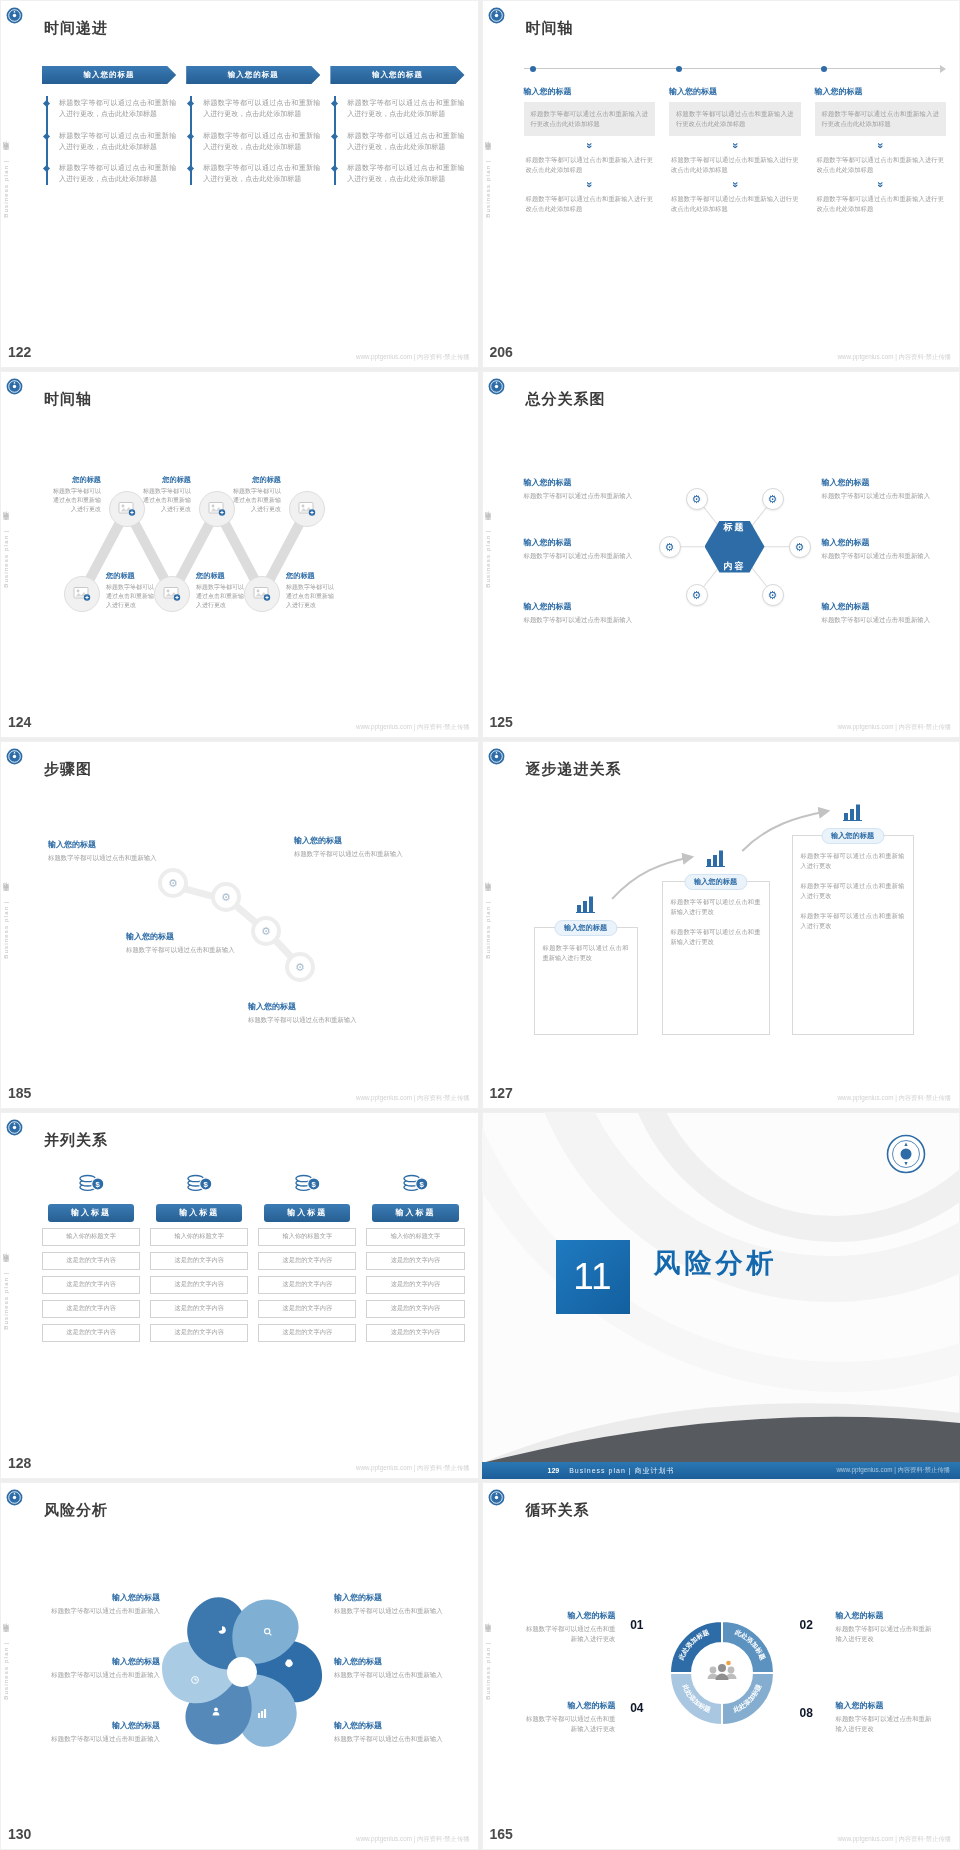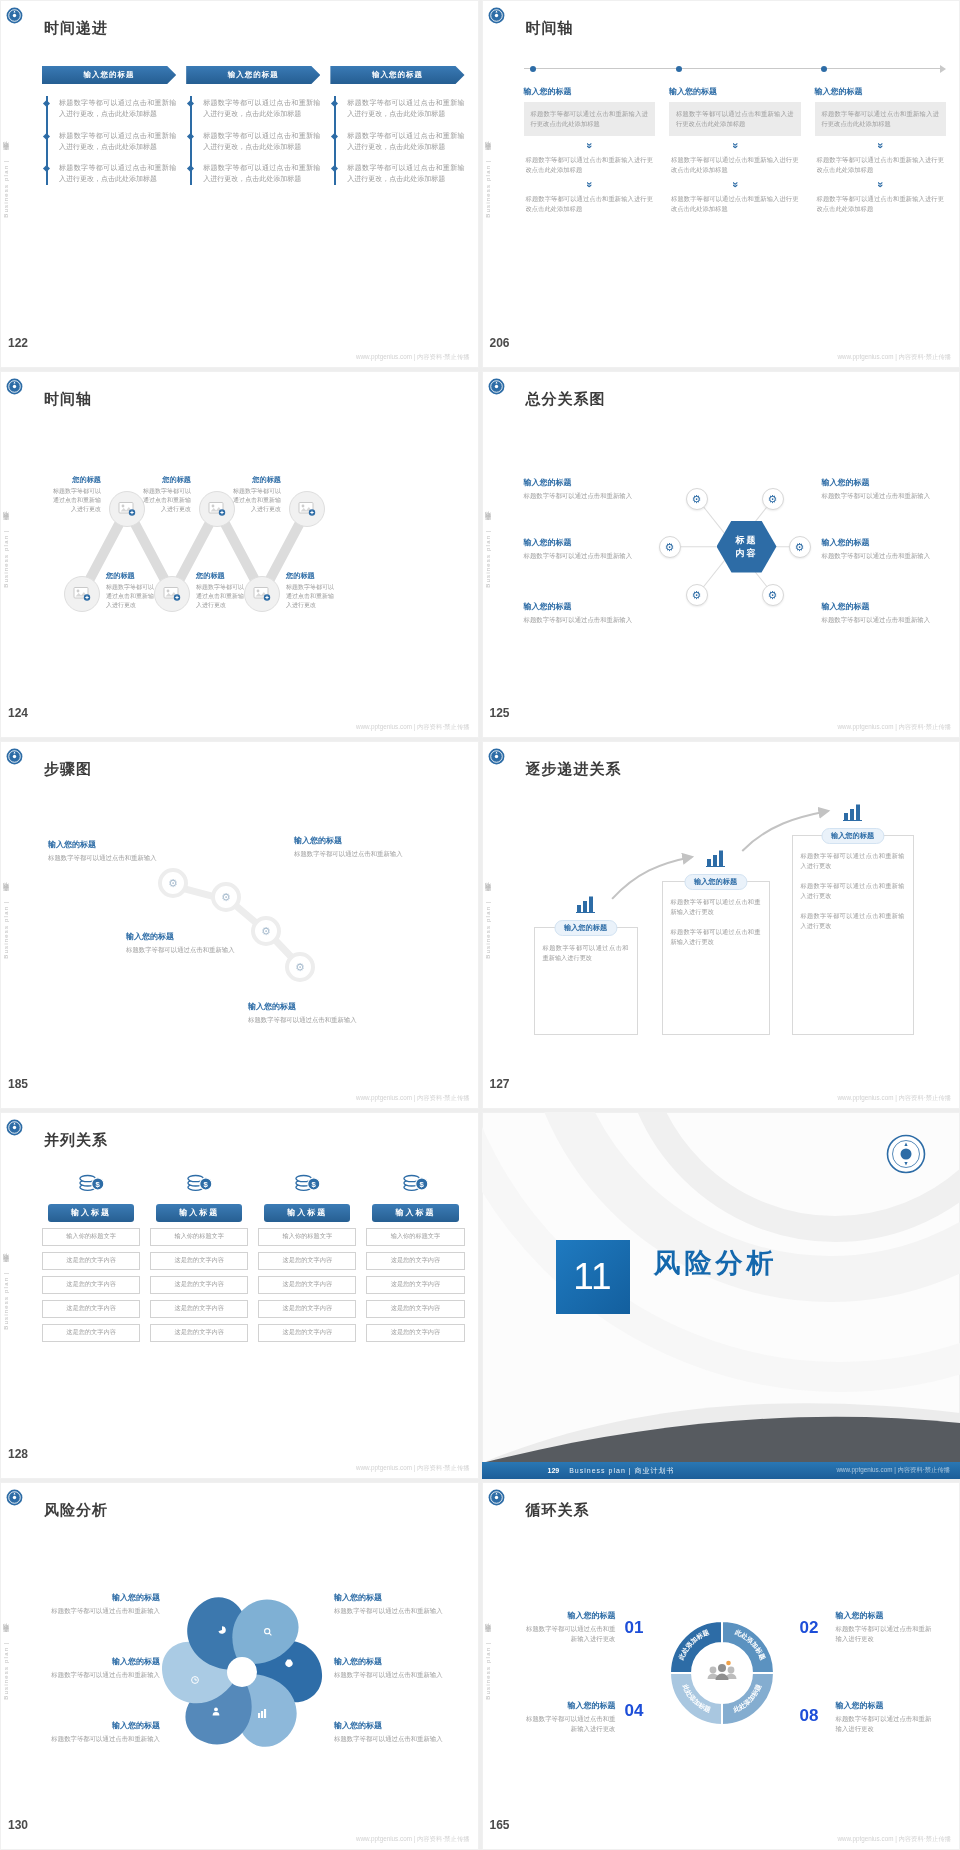--- a/index.html
+++ b/index.html
@@ -2,21 +2,21 @@
 <html><head>
 <meta charset="utf-8">
 <style>
 *{margin:0;padding:0;box-sizing:border-box}
 body{width:960px;height:1850px;background:#eeeeee;font-family:"Liberation Sans","DejaVu Sans",sans-serif}
 .grid{display:grid;grid-template-columns:1fr 1fr;grid-template-rows:repeat(5,1fr);gap:3px;width:960px;height:1850px;background:#eeeeee}
 .slide{position:relative;background:#fff;overflow:hidden;box-shadow:inset 0 0 0 1px #f0f0f0}
 
 .logo16{position:absolute;top:7px;left:6px;width:17px;height:17px}
 .vtext{position:absolute;left:2px;top:50%;transform:translateY(-50%) rotate(180deg);writing-mode:vertical-rl;font-size:6px;color:#bcbcbc;letter-spacing:1.2px;white-space:nowrap}
-.pg{position:absolute;left:8px;bottom:18px;font-size:12px;font-weight:bold;color:#4a4a4a}
+.pg{position:absolute;left:8px;bottom:8px;font-size:14px;font-weight:bold;color:#4a4a4a}
 .wm{position:absolute;right:9px;bottom:6px;font-size:6.3px;color:#d2d2d2}
 .stitle{position:absolute;left:44px;top:19px;font-size:15px;font-weight:600;color:#3c3c3c;letter-spacing:1px}
 .content{position:absolute;left:42px;top:54px;right:14px;bottom:24px}
 .bt{font-size:8px;font-weight:bold;color:#2d6ca6;margin-bottom:3px}
 .bx{font-size:6.4px;color:#9b9b9b;line-height:1.55}
 .ovl{position:absolute;inset:0;width:100%;height:100%}
 
 .s122 .cols{display:flex;gap:10px;margin-top:12px}
 .s122 .col{flex:1}
 .s122 .banner{height:18px;line-height:18px;text-align:center;color:#fff;font-size:7.5px;font-weight:bold;letter-spacing:1px;background:linear-gradient(180deg,#3a7ab5,#255e92);clip-path:polygon(0 0,calc(100% - 9px) 0,100% 50%,calc(100% - 9px) 100%,0 100%)}
@@ -36,21 +36,21 @@
 .s123 .chev span{display:inline-block;transform:rotate(90deg)}
 
 .n124{position:absolute;width:36px;height:36px;border-radius:50%;background:#f1f1f1;border:1px solid #dedede;display:flex;align-items:center;justify-content:center}
 .lbl124{position:absolute;width:48px}
 .lbl124 .bt{font-size:7.2px;margin-bottom:2px}
 .lbl124 .bx{font-size:6px;line-height:1.5}
 .l-top{text-align:right}
 .l-bot{text-align:left}
 
 .b125{position:absolute;width:118px}
-.hex{position:absolute;left:193px;top:96px;width:60px;height:52px;background:#2d6ca6;clip-path:polygon(25% 0,75% 0,100% 50%,75% 100%,25% 100%,0 50%);color:#fff;display:flex;flex-direction:column;align-items:center;justify-content:center;font-size:9px;font-weight:bold;line-height:1.35;letter-spacing:2px}
+.hex{position:absolute;left:181px;top:96px;width:60px;height:52px;background:#2d6ca6;clip-path:polygon(25% 0,75% 0,100% 50%,75% 100%,25% 100%,0 50%);color:#fff;display:flex;flex-direction:column;align-items:center;justify-content:space-between;font-size:9px;font-weight:bold;line-height:1.35;letter-spacing:2px}
 .gear{position:absolute;width:22px;height:22px;border-radius:50%;background:#fff;border:1px solid #d8d8d8;box-shadow:0 1px 2px rgba(0,0,0,.08);color:#2d6ca6;font-size:11px;line-height:20px;text-align:center}
 
 .b126{position:absolute;width:112px}
 .c126{position:absolute;width:30px;height:30px;border-radius:50%;background:#fff;border:4px solid #ededed;color:#a9bdcf;font-size:11px;display:flex;align-items:center;justify-content:center}
 
 .box127{position:absolute;border:1px solid #d9d9d9;background:#fff}
 .tab127{position:absolute;top:-8px;left:50%;transform:translateX(-50%);background:#eaf2fa;border:1px solid #d3e3f2;border-radius:9px;color:#2d6ca6;font-size:7.2px;font-weight:bold;padding:2px 9px;white-space:nowrap}
 .box127 .inner{padding-top:15px}
 .box127 .para{margin:0 8px 10px;font-size:6.2px;color:#9b9b9b;line-height:1.6;text-align:justify}
 .i127{position:absolute;width:20px;height:18px}
@@ -75,21 +75,21 @@
 .fbpg{color:#fff;font-size:7px;font-weight:bold;margin-left:56px}
 .fbtx{color:#e8f1f9;font-size:7px;margin-left:10px;letter-spacing:1px}
 .fbwm{margin-left:auto;color:rgba(255,255,255,.6);font-size:6.3px}
 
 .s130 .bl{position:absolute;width:118px;text-align:right;left:0}
 .s130 .br{position:absolute;width:122px;text-align:left;left:292px}
 .pin{position:absolute;left:115px;top:50px;width:170px;height:172px}
 
 .s131 .bl{position:absolute;width:92px;text-align:right;left:0}
 .s131 .br{position:absolute;width:102px;text-align:left;left:312px}
-.n131{position:absolute;font-size:17px;font-weight:bold;color:#1d4ed8;width:26px}
+.n131{position:absolute;font-size:12px;font-weight:bold;color:#0f172a;width:26px}
 .n131.r{text-align:right}
 .ring{position:absolute;left:125px;top:64px;width:146px;height:146px}
 </style>
 </head>
 <body>
 
 <div class="grid">
 
 <section class="slide s122">
   <svg class="logo16" viewBox="0 0 20 20">

